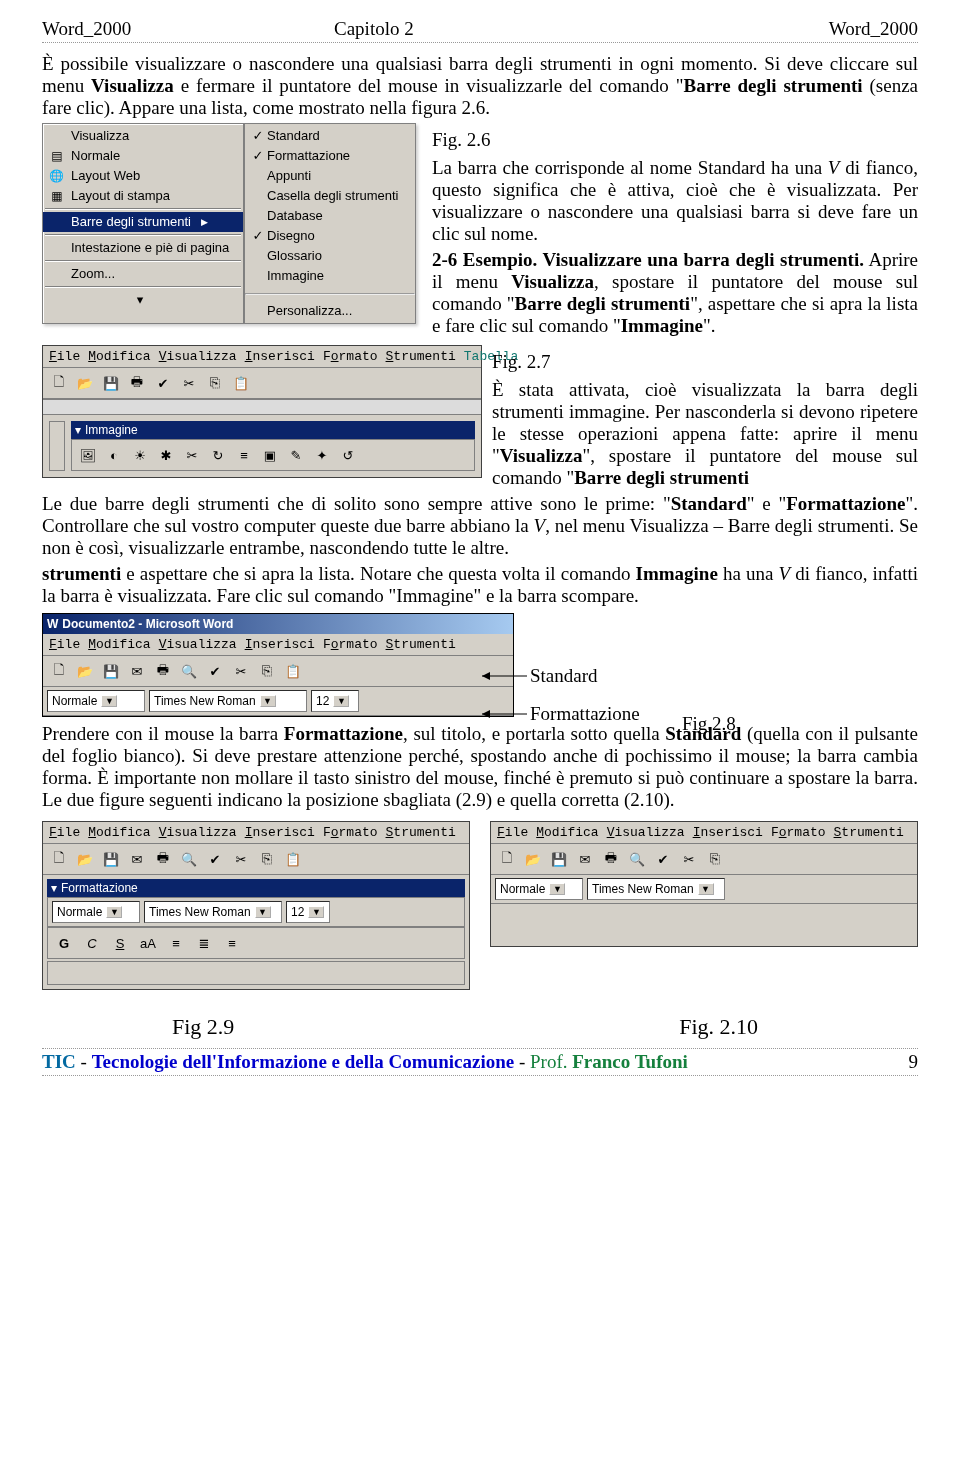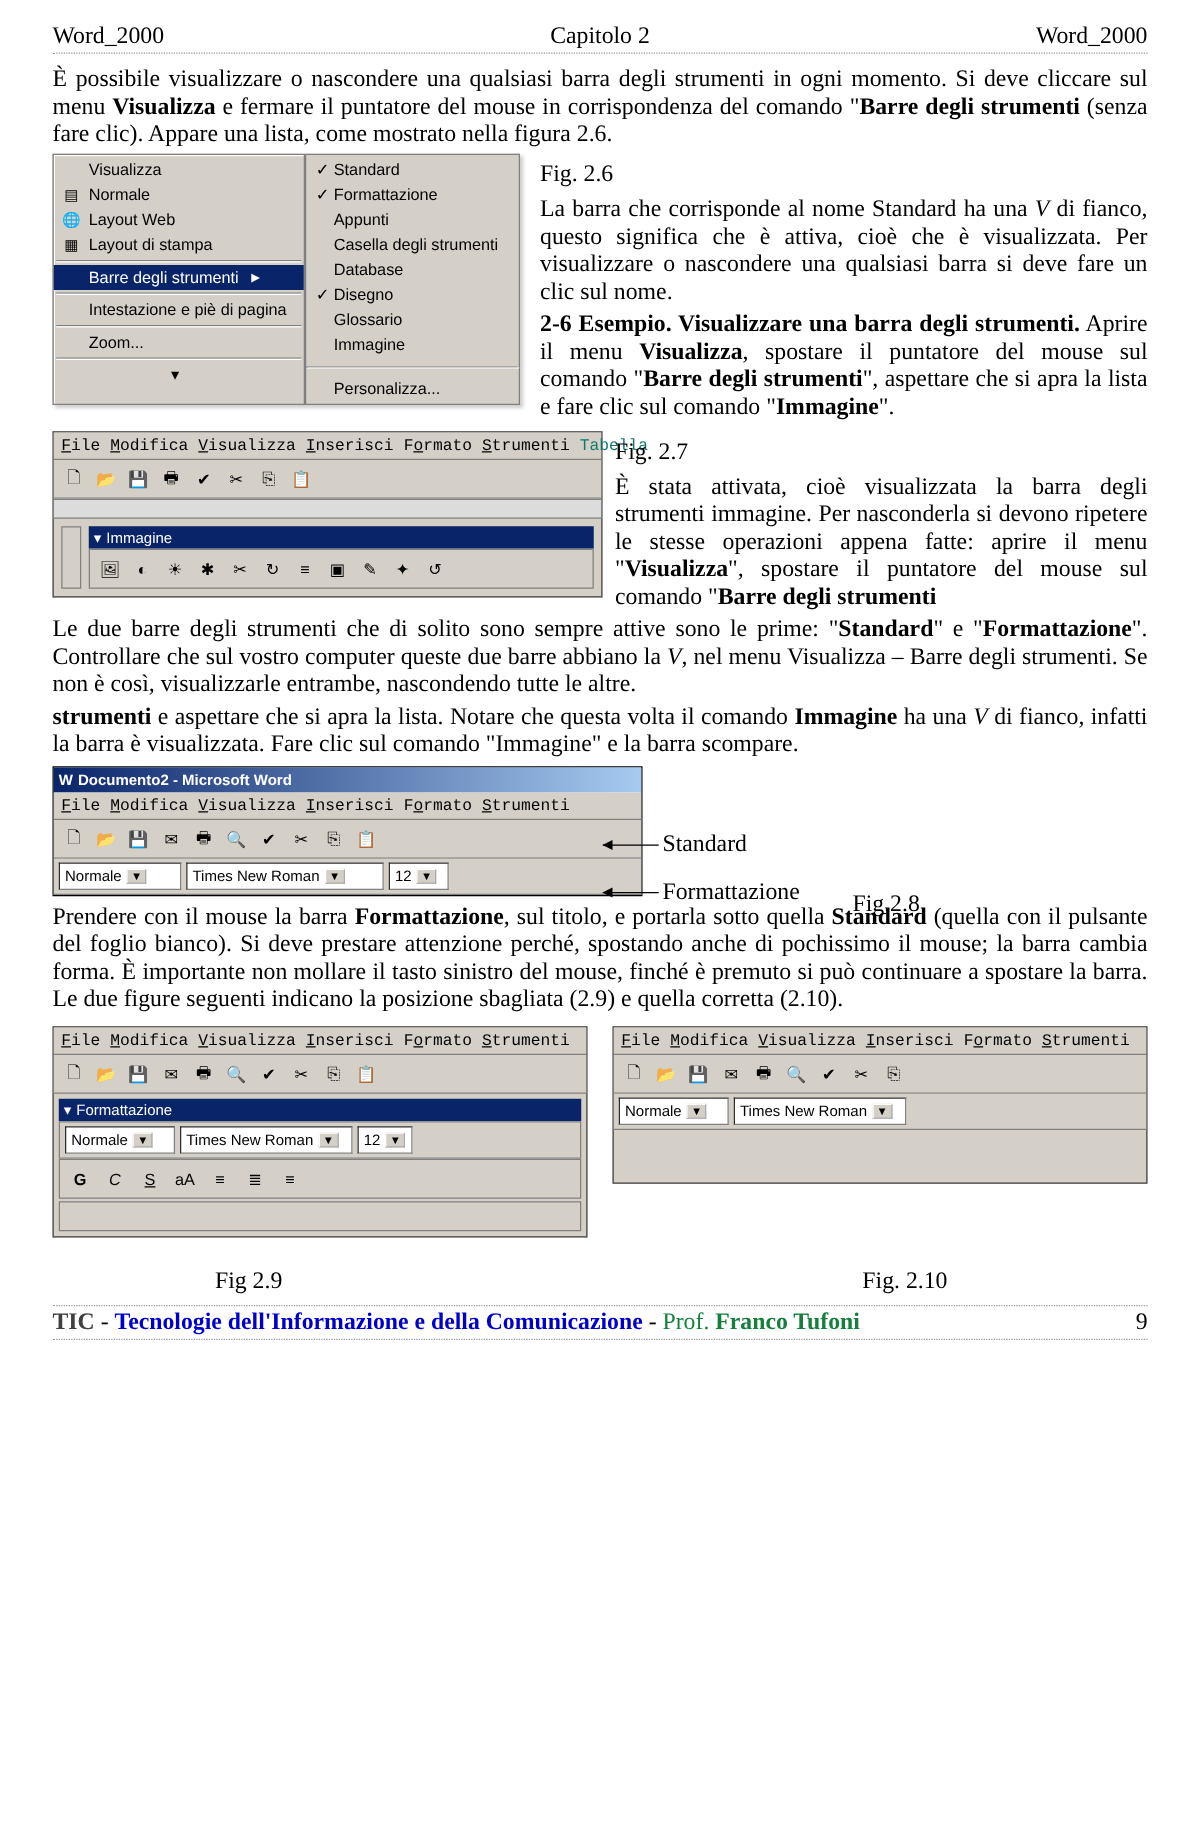--- a/index.html
+++ b/index.html
@@ -1,18 +1,18 @@
 <!DOCTYPE html>
 <html><head>
 <meta charset="utf-8">
 <style>
 body{font-family:"Times New Roman",serif;font-size:19px;margin:0;background:#fff;color:#000;width:960px}
 .page{padding:18px 42px 10px 42px}
 .hd{display:flex;justify-content:space-between;font-size:19px;border-bottom:1px dotted #999;padding-bottom:2px;margin-bottom:10px}
-.hd div{flex:1;text-align:center}.hd div:first-child{text-align:left}.hd div:last-child{text-align:right}
+.hd div{flex:1;}.hd div:first-child{text-align:left}.hd div:last-child{text-align:right}
 p{margin:0 0 4px 0;text-align:justify}
 .fig-lbl{margin:6px 0}
 .just{text-align:justify}
 .block1{display:flex;gap:10px;margin:4px 0}
 .menu{font-family:Tahoma,sans-serif;font-size:13px;background:#d4d0c8;border:1px solid #808080;box-shadow:1px 1px 0 #fff inset,2px 2px 3px rgba(0,0,0,.2);padding:2px 0;line-height:20px}
 .menu .item{display:flex;align-items:center;padding:0 10px 0 4px;height:20px;white-space:nowrap}
 .menu .icon{width:20px;height:16px;display:inline-flex;align-items:center;justify-content:center;margin-right:4px;font-size:12px}
 .menu .hilite{background:#0a246a;color:#fff}
 .menu .chev::after{content:"▶";font-size:9px;margin-left:10px}
 .menu hr{border:none;border-top:1px solid #808080;border-bottom:1px solid #fff;margin:2px 2px}
@@ -27,37 +27,37 @@
 .combo .dd{margin-left:4px;width:14px;text-align:center;background:#d4d0c8;border:1px outset #fff;font-size:9px}
 .title-bar{background:linear-gradient(to right,#0a246a,#a6caf0);color:#fff;font-family:Tahoma,sans-serif;font-size:12px;font-weight:bold;padding:3px 4px;display:flex;align-items:center;gap:4px}
 .win{border:1px solid #000;width:470px;margin:6px 0}
 .side-col{width:380px}
 .ruler{height:14px;background:#dcdcdc;border-top:1px solid #808080;border-bottom:1px solid #808080}
 .img-title{background:#0a246a;color:#fff;font-family:Tahoma,sans-serif;font-size:12px;padding:2px 4px;display:flex;align-items:center;gap:4px}
 .arrow{position:relative}
 .lbl-overlay{position:absolute;font-family:"Times New Roman";font-size:19px;background:transparent}
 .small-win{border:1px solid #404040;font-family:Tahoma,sans-serif;font-size:13px;background:#d4d0c8}
 .fmt-bar{background:#d4d0c8;display:flex;align-items:center;gap:4px;padding:3px 4px;border-bottom:1px solid #808080;font-family:Tahoma,sans-serif;font-size:12px}
-.footer{display:flex;justify-content:space-between;font-size:19px;margin-top:24px}
+.footer{display:flex;justify-content:space-between;font-size:22px;margin-top:24px}
 .ft-line{border-top:1px dotted #999;border-bottom:1px dotted #999;padding:2px 0;margin-top:8px;font-size:19px}
 .ft-line b{font-weight:bold}
-.red{color:#404040}.blue{color:#0000cc}.green{color:#15803d}
+.red{color:#0369a1}.blue{color:#0000cc}.green{color:#15803d}
 </style>
 </head>
 <body>
 
 <div class="page">
 <div class="hd">
  <div>Word_2000</div>
  <div>Capitolo 2</div>
  <div>Word_2000</div>
 </div>
 
 <p class="just">
-<span>È possibile visualizzare o nascondere una qualsiasi barra degli strumenti in ogni momento. Si deve cliccare sul menu </span><b>Visualizza</b><span> e fermare il puntatore del mouse in corrispondenza del comando "</span><b>Barre degli strumenti</b><span> (senza fare clic). Appare una lista, come mostrato nella figura 2.6.</span>
+<span>È possibile visualizzare o nascondere una qualsiasi barra degli strumenti in ogni momento. Si deve cliccare sul menu </span><b>Visualizza</b><span> e fermare il puntatore del mouse in visualizzarle del comando "</span><b>Barre degli strumenti</b><span> (senza fare clic). Appare una lista, come mostrato nella figura 2.6.</span>
 </p>
 
 <div class="block1">
 
  <div class="side-col">
   <div style="display:flex;gap:0">
    <div class="menu" style="width:200px">
     <div class="item">
               <span class="icon"></span>
               <span>Visualizza</span>

